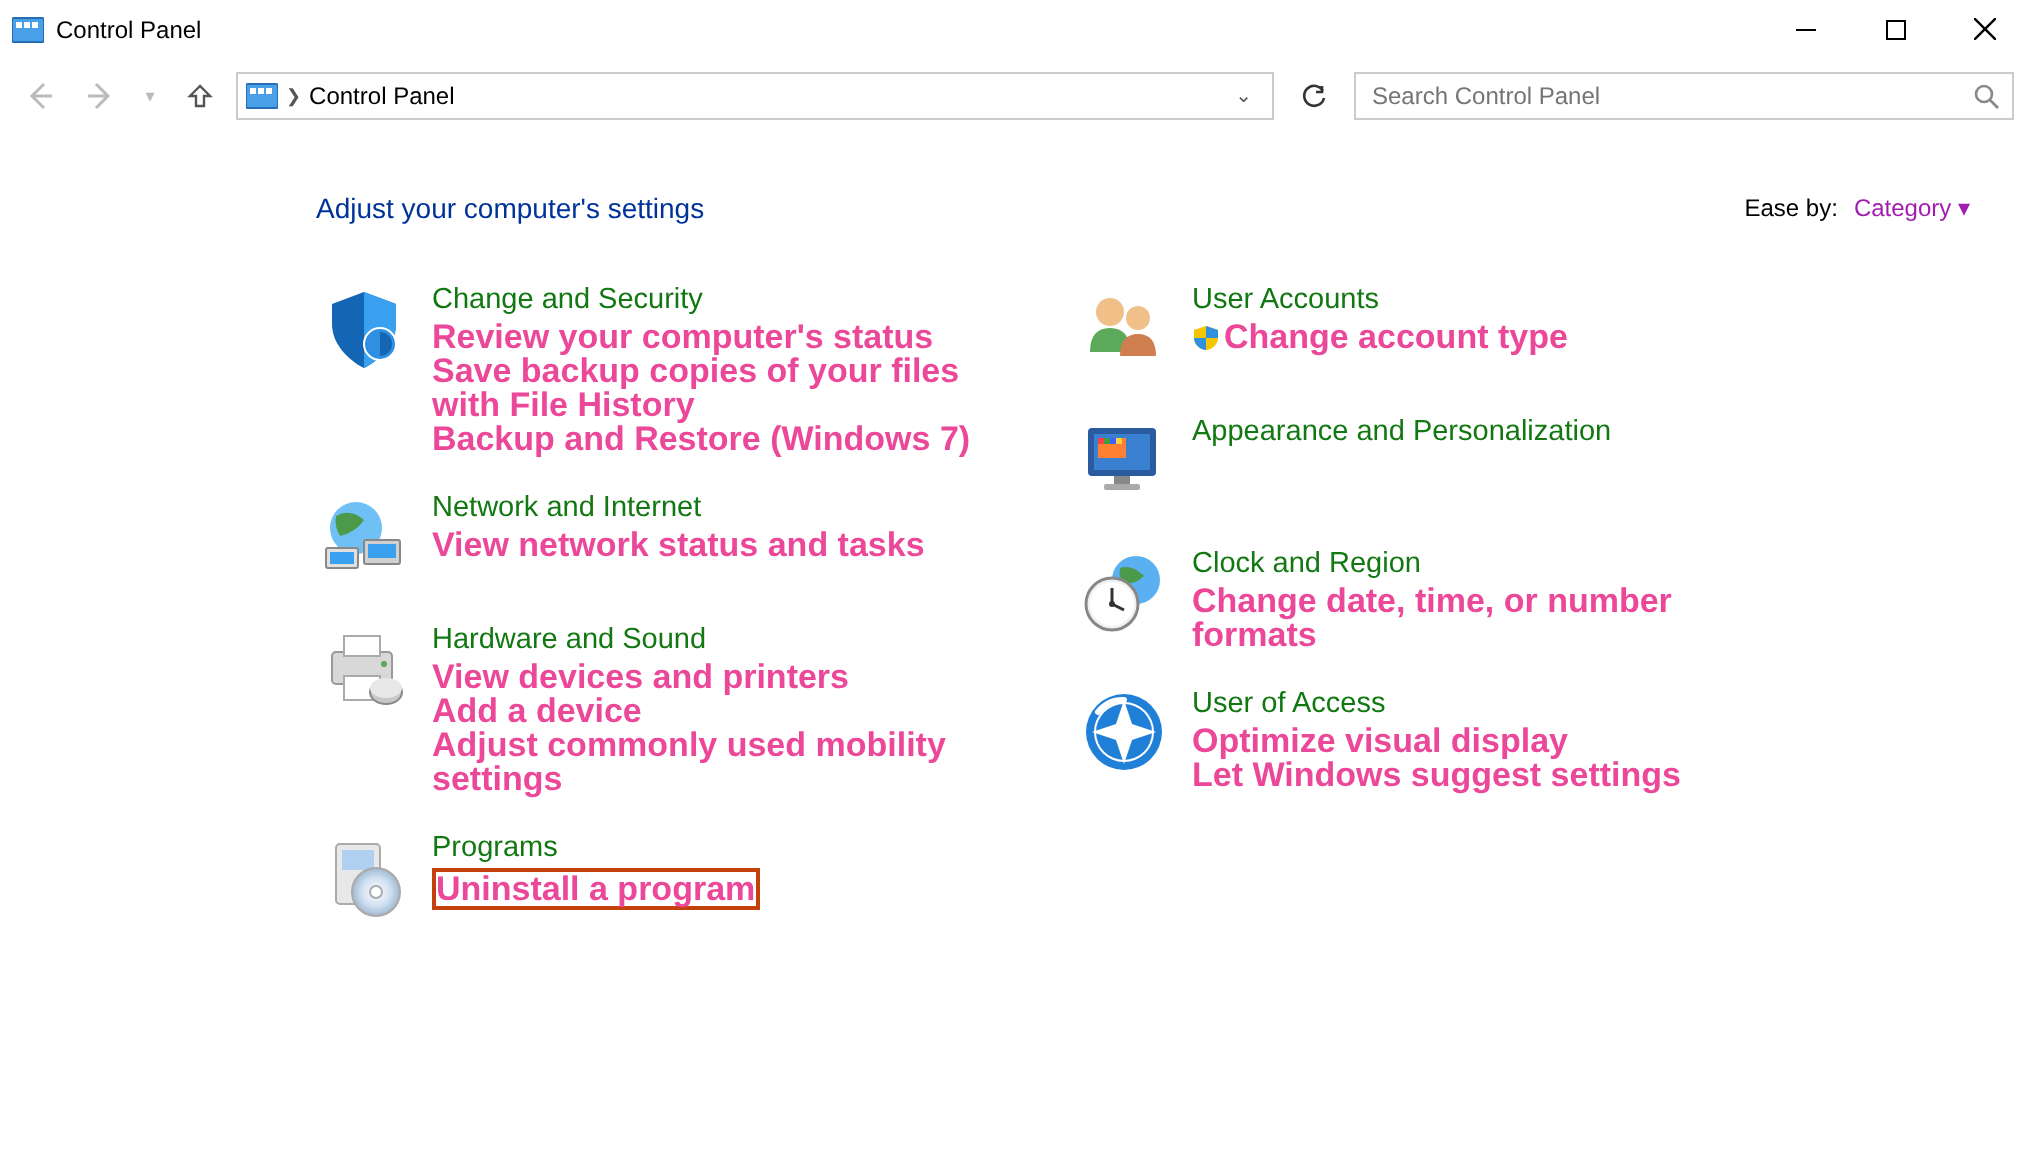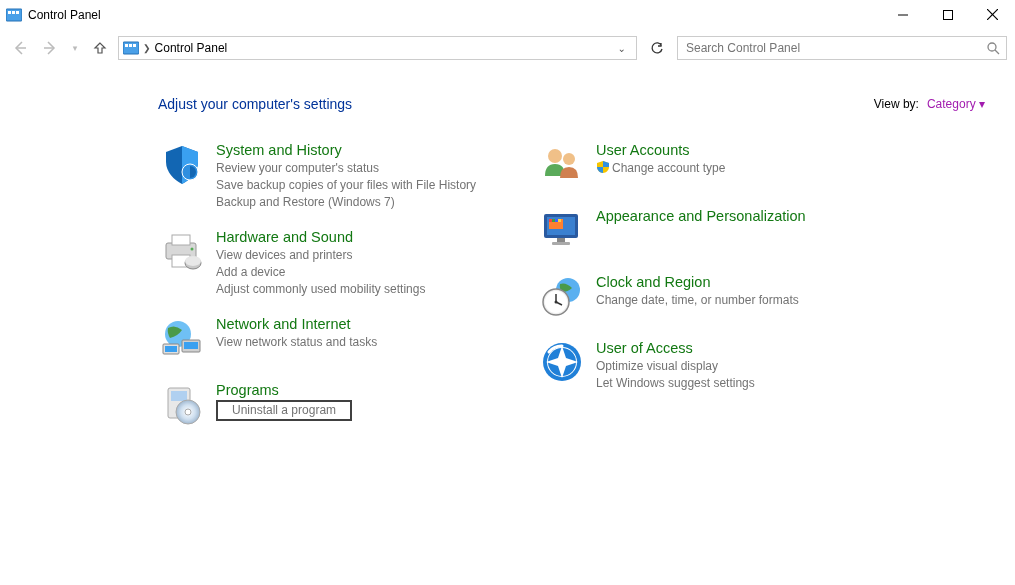--- a/index.html
+++ b/index.html
@@ -107,30 +107,31 @@
     margin-right: 10px;
     display:flex; align-items:flex-start; justify-content:center;
   }
   .cat-body { padding-top:0; }
   .cat-title {
     color: #127812;
     font-size: 14.5px;
     margin-bottom: 2px;
   }
   .cat-link {
-    color: #737373;
-    font-size: 12px;
+    color: #ec4899;
+    font-size: 17px;
     line-height: 17px;
     display:block;
     cursor:pointer;
+    font-weight:bold;
   }
   .cat-link.boxed {
-    border: 2px solid #404040;
+    border: 2px solid #c2410c;
     display:inline-block;
-    padding: 0 14px;
+    padding: 0 0;
   }
   .small-shield {
     display:inline-block; width:14px; height:14px;
     vertical-align:-2px; margin-right:2px;
   }
   svg { display:block; }
 </style>
 </head>
 <body>
 
@@ -209,79 +210,79 @@
           <line x1="9" y1="9" x2="13" y2="13" stroke="#888" stroke-width="1.3"></line>
         </svg>
     </span>
   </div>
 </div>
 
 <div class="content">
   <div class="heading-row">
     <div class="heading">Adjust your computer's settings</div>
     <div class="viewby">
-      <span>View by:</span>
+      <span>Ease by:</span>
       <span class="val"><span>Category</span>&nbsp;▾</span>
     </div>
   </div>
 
   <div class="cols">
 
     <div class="col">
 
       <div class="cat">
         <div class="cat-icon">
           <svg width="44" height="44" viewBox="0 0 44 44">
             <path d="M22 4 L38 10 V20 C38 30 30 38 22 42 C14 38 6 30 6 20 V10 Z" fill="#1266b3"></path>
             <path d="M22 4 L38 10 V20 C38 30 30 38 22 42 V4 Z" fill="#3aa0f0"></path>
             <circle cx="30" cy="30" r="8" fill="#2f8fe0" stroke="#fff" stroke-width="1"></circle>
             <path d="M30 24 a6 6 0 0 1 0 12" fill="#1266b3"></path>
           </svg>
         </div>
         <div class="cat-body">
-          <div class="cat-title">System and History</div>
+          <div class="cat-title">Change and Security</div>
           <span class="cat-link">Review your computer's status</span>
           <span class="cat-link">Save backup copies of your files with File History</span>
           <span class="cat-link">Backup and Restore (Windows 7)</span>
+        </div>
+      </div>
+
+      <div class="cat">
+        <div class="cat-icon">
+          <svg width="44" height="44" viewBox="0 0 44 44">
+            <circle cx="18" cy="18" r="13" fill="#6fc0f5"></circle>
+            <path d="M8 12 Q15 8 22 14 Q18 20 10 22 Q7 17 8 12" fill="#4a9a4a"></path>
+            <rect x="22" y="24" width="18" height="12" rx="1" fill="#d0d0d0" stroke="#888"></rect>
+            <rect x="24" y="26" width="14" height="7" fill="#3aa0f0"></rect>
+            <rect x="3" y="28" width="16" height="10" rx="1" fill="#e0e0e0" stroke="#888"></rect>
+            <rect x="5" y="30" width="12" height="6" fill="#3aa0f0"></rect>
+          </svg>
+        </div>
+        <div class="cat-body">
+          <div class="cat-title">Network and Internet</div>
+          <span class="cat-link">View network status and tasks</span>
         </div>
       </div>
 
       <div class="cat">
         <div class="cat-icon">
           <svg width="44" height="44" viewBox="0 0 44 44">
             <rect x="6" y="14" width="30" height="16" rx="2" fill="#d8d8d8" stroke="#999"></rect>
             <rect x="12" y="6" width="18" height="10" fill="#fff" stroke="#aaa"></rect>
             <rect x="12" y="26" width="18" height="12" fill="#fff" stroke="#aaa"></rect>
             <circle cx="32" cy="20" r="1.5" fill="#5a5"></circle>
             <ellipse cx="33" cy="34" rx="8" ry="6" fill="#c8c8c8" stroke="#888"></ellipse>
             <ellipse cx="33" cy="32" rx="8" ry="5" fill="#e8e8e8"></ellipse>
           </svg>
         </div>
         <div class="cat-body">
           <div class="cat-title">Hardware and Sound</div>
           <span class="cat-link">View devices and printers</span>
           <span class="cat-link">Add a device</span>
           <span class="cat-link">Adjust commonly used mobility settings</span>
-        </div>
-      </div>
-
-      <div class="cat">
-        <div class="cat-icon">
-          <svg width="44" height="44" viewBox="0 0 44 44">
-            <circle cx="18" cy="18" r="13" fill="#6fc0f5"></circle>
-            <path d="M8 12 Q15 8 22 14 Q18 20 10 22 Q7 17 8 12" fill="#4a9a4a"></path>
-            <rect x="22" y="24" width="18" height="12" rx="1" fill="#d0d0d0" stroke="#888"></rect>
-            <rect x="24" y="26" width="14" height="7" fill="#3aa0f0"></rect>
-            <rect x="3" y="28" width="16" height="10" rx="1" fill="#e0e0e0" stroke="#888"></rect>
-            <rect x="5" y="30" width="12" height="6" fill="#3aa0f0"></rect>
-          </svg>
-        </div>
-        <div class="cat-body">
-          <div class="cat-title">Network and Internet</div>
-          <span class="cat-link">View network status and tasks</span>
         </div>
       </div>
 
       <div class="cat">
         <div class="cat-icon">
           <svg width="44" height="44" viewBox="0 0 44 44">
             <rect x="8" y="6" width="22" height="30" rx="2" fill="#e8e8e8" stroke="#aaa"></rect>
             <rect x="11" y="9" width="16" height="10" fill="#b0d0f0"></rect>
             <circle cx="28" cy="30" r="12" fill="url(#g1)" stroke="#aaa"></circle>
             <circle cx="28" cy="30" r="3" fill="#fff" stroke="#aaa"></circle>

